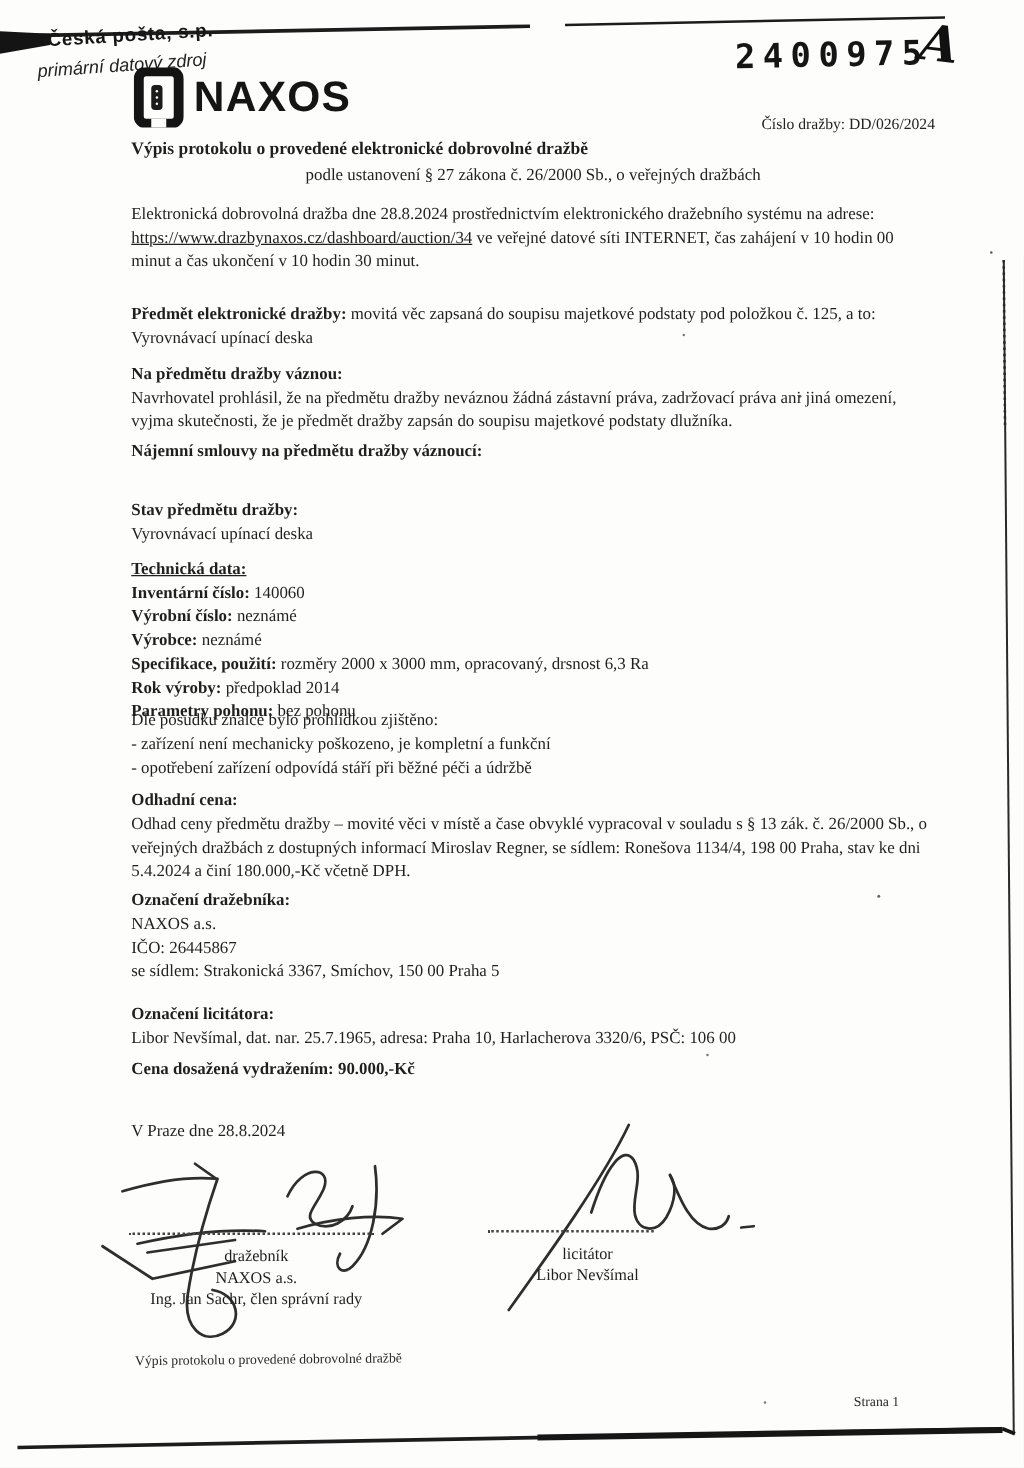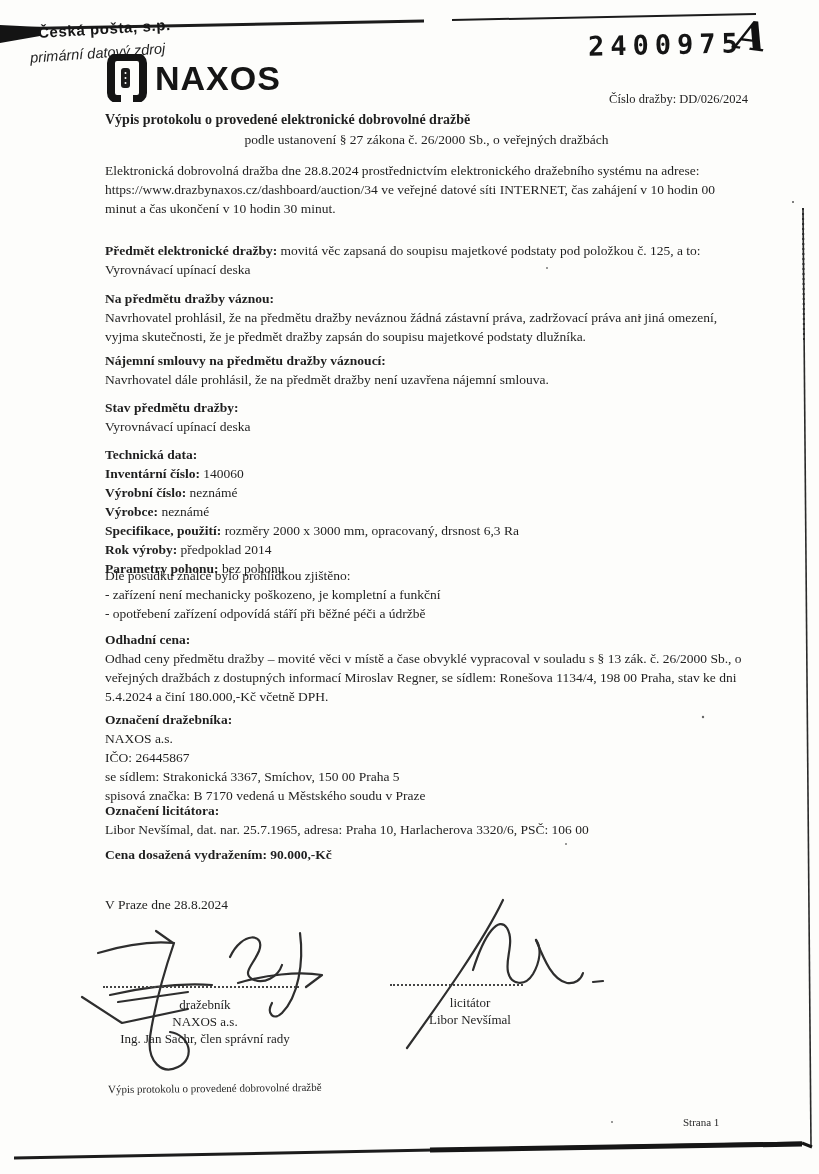--- a/index.html
+++ b/index.html
@@ -3,21 +3,21 @@
 <meta charset="utf-8">
 <style>
   html,body{margin:0;padding:0;}
   body{width:819px;height:1174px;overflow:hidden;background:#e9e9e7;}
   .page{position:relative;width:819px;height:1174px;background:#fdfdfb;overflow:hidden;
         font-family:"Liberation Serif",serif;color:#1f1f1f;}
   .artifacts{position:absolute;left:0;top:0;z-index:1;}
   .txt{position:absolute;z-index:2;}
   p{margin:0;}
   .b{font-weight:bold;}
-  .u{}
+  .u{text-decoration:underline;}
   .sec{position:absolute;left:105px;width:643px;font-size:13.5px;line-height:19px;z-index:2;}
   
   .stamp-sender{top:20px;left:38px;font-family:"Liberation Sans",sans-serif;font-weight:bold;
                 font-size:15px;letter-spacing:.6px;transform:rotate(-3.5deg);color:#161616;}
   .stamp-sub{top:45px;left:30px;font-family:"Liberation Sans",sans-serif;font-style:italic;
              font-size:14.5px;transform:rotate(-4deg);color:#222;}
   .stamp-number{top:29px;left:588px;font-family:"DejaVu Sans Mono",monospace;font-weight:bold;
                 font-size:27px;letter-spacing:6px;transform:rotate(-1.2deg);color:#151515;}
   .stamp-letter{top:12px;left:736px;font-family:"DejaVu Serif",serif;font-style:italic;
                 font-weight:bold;font-size:40px;transform:rotate(7deg);color:#111;}
@@ -98,21 +98,20 @@
     <p>Vyrovnávací upínací deska</p>
   </div>
 
   <div class="sec s-vaznou">
     <p class="b">Na předmětu dražby váznou:</p>
     <p>Navrhovatel prohlásil, že na předmětu dražby neváznou žádná zástavní práva, zadržovací práva ani jiná omezení, vyjma skutečnosti, že je předmět dražby zapsán do soupisu majetkové podstaty dlužníka.</p>
   </div>
 
   <div class="sec s-najemni">
     <p class="b">Nájemní smlouvy na předmětu dražby váznoucí:</p>
-    <p>Navrhovatel dále prohlásil, že na předmět dražby není uzavřena nájemní smlouva.</p>
   </div>
 
   <div class="sec s-stav">
     <p class="b">Stav předmětu dražby:</p>
     <p>Vyrovnávací upínací deska</p>
   </div>
 
   <div class="sec s-tech">
     <p class="b u">Technická data:</p>
     <p><span class="b">Inventární číslo:</span><span> 140060</span></p>
@@ -132,21 +131,20 @@
   <div class="sec s-odhad">
     <p class="b">Odhadní cena:</p>
     <p>Odhad ceny předmětu dražby – movité věci v místě a čase obvyklé vypracoval v souladu s § 13 zák. č. 26/2000 Sb., o veřejných dražbách z dostupných informací Miroslav Regner, se sídlem: Ronešova 1134/4, 198 00 Praha, stav ke dni 5.4.2024 a činí 180.000,-Kč včetně DPH.</p>
   </div>
 
   <div class="sec s-drazebnik">
     <p class="b">Označení dražebníka:</p>
     <p>NAXOS a.s.</p>
     <p>IČO: 26445867</p>
     <p>se sídlem: Strakonická 3367, Smíchov, 150 00 Praha 5</p>
-    <p>spisová značka: B 7170 vedená u Městského soudu v Praze</p>
   </div>
 
   <div class="sec s-licitator">
     <p class="b">Označení licitátora:</p>
     <p>Libor Nevšímal, dat. nar. 25.7.1965, adresa: Praha 10, Harlacherova 3320/6, PSČ: 106 00</p>
   </div>
 
   <div class="sec s-cena">
     <p class="b">Cena dosažená vydražením: 90.000,-Kč</p>
   </div>

